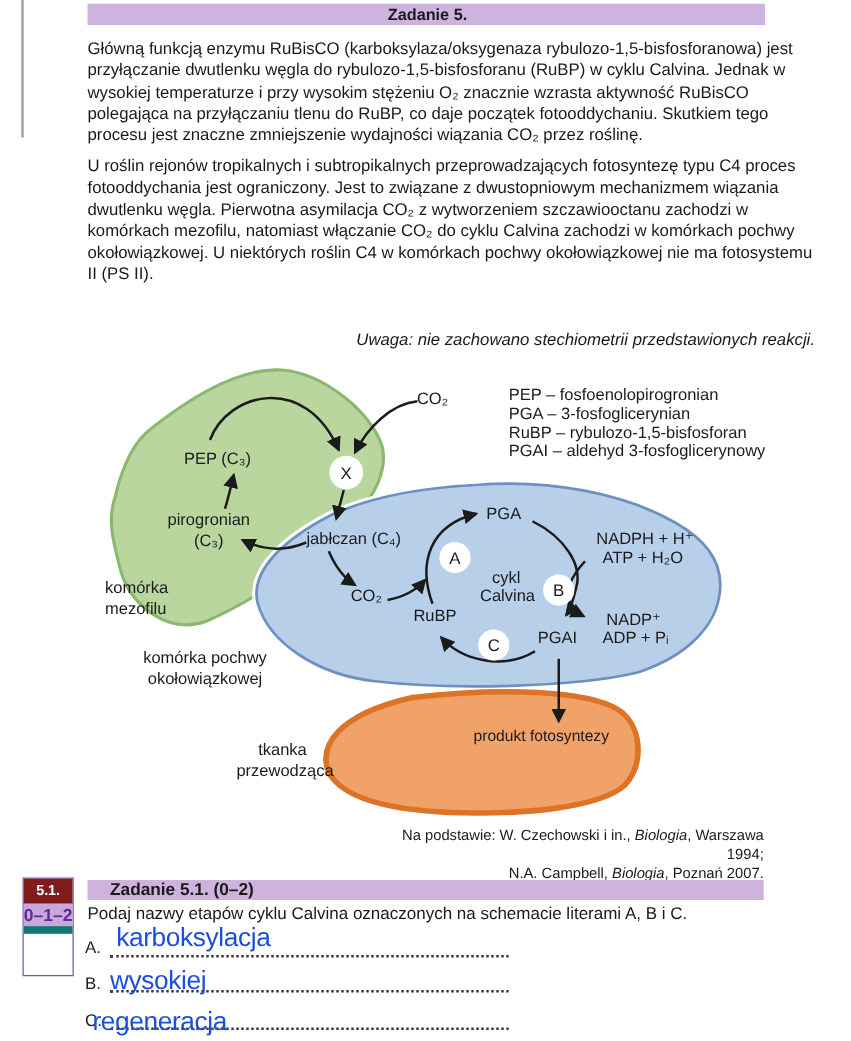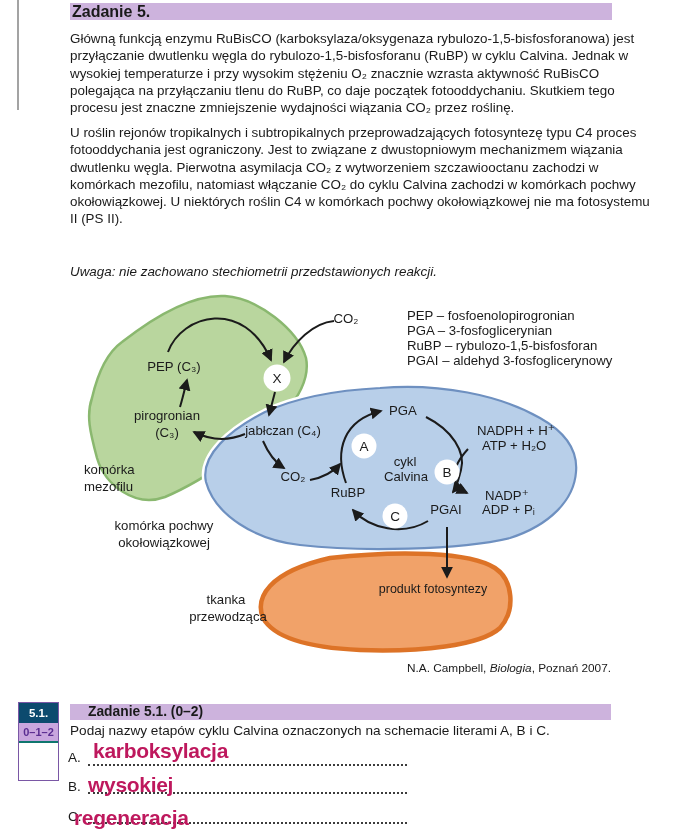--- a/index.html
+++ b/index.html
@@ -1,42 +1,42 @@
 <!DOCTYPE html>
 <html lang="pl"><head>
 <meta charset="utf-8">
 <style>
   html,body{margin:0;padding:0;background:#ffffff;}
   .page{position:relative;width:681px;height:833px;background:#ffffff;overflow:hidden;
         font-family:"Liberation Sans","DejaVu Sans",sans-serif;color:#1a1a1a;}
   .edge-line{position:absolute;left:17px;top:0;width:2px;height:110px;background:#a3a3a3;}
   .task-bar{position:absolute;left:70px;top:3px;width:542px;height:17px;background:#cdb3dd;}
-  .task-bar span{display:block;font-size:16px;font-weight:bold;line-height:17px;padding-left:2px;}
+  .task-bar span{display:block;font-size:13px;font-weight:bold;line-height:17px;padding-left:2px;text-align:center;}
   .para{position:absolute;left:70px;width:582px;font-size:13.4px;line-height:17.3px;margin-top:11px;}
   .p1{top:19px;} .p2{top:113px;} .p3{top:219px;}
-  .note{position:absolute;left:70px;top:263px;width:582px;font-size:13.4px;line-height:17.3px;font-style:italic;}
+  .note{position:absolute;left:70px;top:263px;width:582px;font-size:13.4px;line-height:17.3px;font-style:italic;text-align:right;}
   svg.diagram{position:absolute;left:0;top:290px;width:681px;height:372px;}
   svg.diagram text{font-family:"Liberation Sans","DejaVu Sans",sans-serif;fill:#1b1b1b;font-size:13.2px;}
   svg.diagram text.legend{font-size:13.2px;}
   svg.diagram text.small{font-size:12.5px;}
   svg.diagram text.marker-letter{font-size:13.5px;}
   .source{position:absolute;left:300px;top:661px;width:311px;text-align:right;
           font-size:11.8px;line-height:15px;color:#1a1a1a;}
   .sidebar-box{position:absolute;left:18px;top:702px;width:41px;height:79px;
                border:1px solid #7a57a5;box-sizing:border-box;background:#fff;}
-  .sb-num{height:20px;background:#0c4a6e;color:#ffffff;font-size:11.5px;font-weight:bold;
+  .sb-num{height:20px;background:#7f1d1d;color:#ffffff;font-size:11.5px;font-weight:bold;
           text-align:center;line-height:20px;}
-  .sb-score{height:18px;background:#c9a6de;color:#5a2d91;font-size:11px;font-weight:bold;
-            text-align:center;line-height:18px;border-bottom:2px solid #0f766e;}
+  .sb-score{height:18px;background:#c9a6de;color:#5a2d91;font-size:14px;font-weight:bold;
+            text-align:center;line-height:18px;border-bottom:6px solid #0f766e;}
   .t51-bar{position:absolute;left:70px;top:704px;width:541px;height:16px;background:#cdb3dd;}
   .t51-bar span{display:block;font-size:13.8px;font-weight:bold;line-height:16px;padding-left:18px;}
   .t51-question{position:absolute;left:70px;top:723px;width:560px;font-size:13.6px;line-height:16px;}
   .ans-label{position:absolute;left:68px;font-size:13.5px;line-height:14px;}
   .dotline{position:absolute;left:88px;width:319px;height:0;border-bottom:2px dotted #3c3c3c;}
-  .ans-red{position:absolute;font-size:21px;font-weight:bold;color:#be185d;line-height:21px;
+  .ans-red{position:absolute;font-size:21px;font-weight:normal;color:#1d4ed8;line-height:21px;
            letter-spacing:-0.3px;}
 </style>
 </head>
 <body>
 
 <div class="page">
 
   <div class="edge-line"></div>
 
   <div class="task-bar">
@@ -117,20 +117,21 @@
 
     <text x="84" y="474">komórka</text>
     <text x="84" y="491">mezofilu</text>
     <text x="164" y="530" text-anchor="middle">komórka pochwy</text>
     <text x="164" y="547" text-anchor="middle">okołowiązkowej</text>
     <text x="226" y="604" text-anchor="middle">tkanka</text>
     <text x="228" y="621" text-anchor="middle">przewodząca</text>
   </svg>
 
   <div class="source">
+    <div><span>Na podstawie: W. Czechowski i in., </span><i>Biologia</i><span>, Warszawa 1994;</span></div>
     <div><span>N.A. Campbell, </span><i>Biologia</i><span>, Poznań 2007.</span></div>
   </div>
 
   <div class="sidebar-box">
     <div class="sb-num">5.1.</div>
     <div class="sb-score">0–1–2</div>
     <div></div>
   </div>
 
   <div class="t51-bar">

